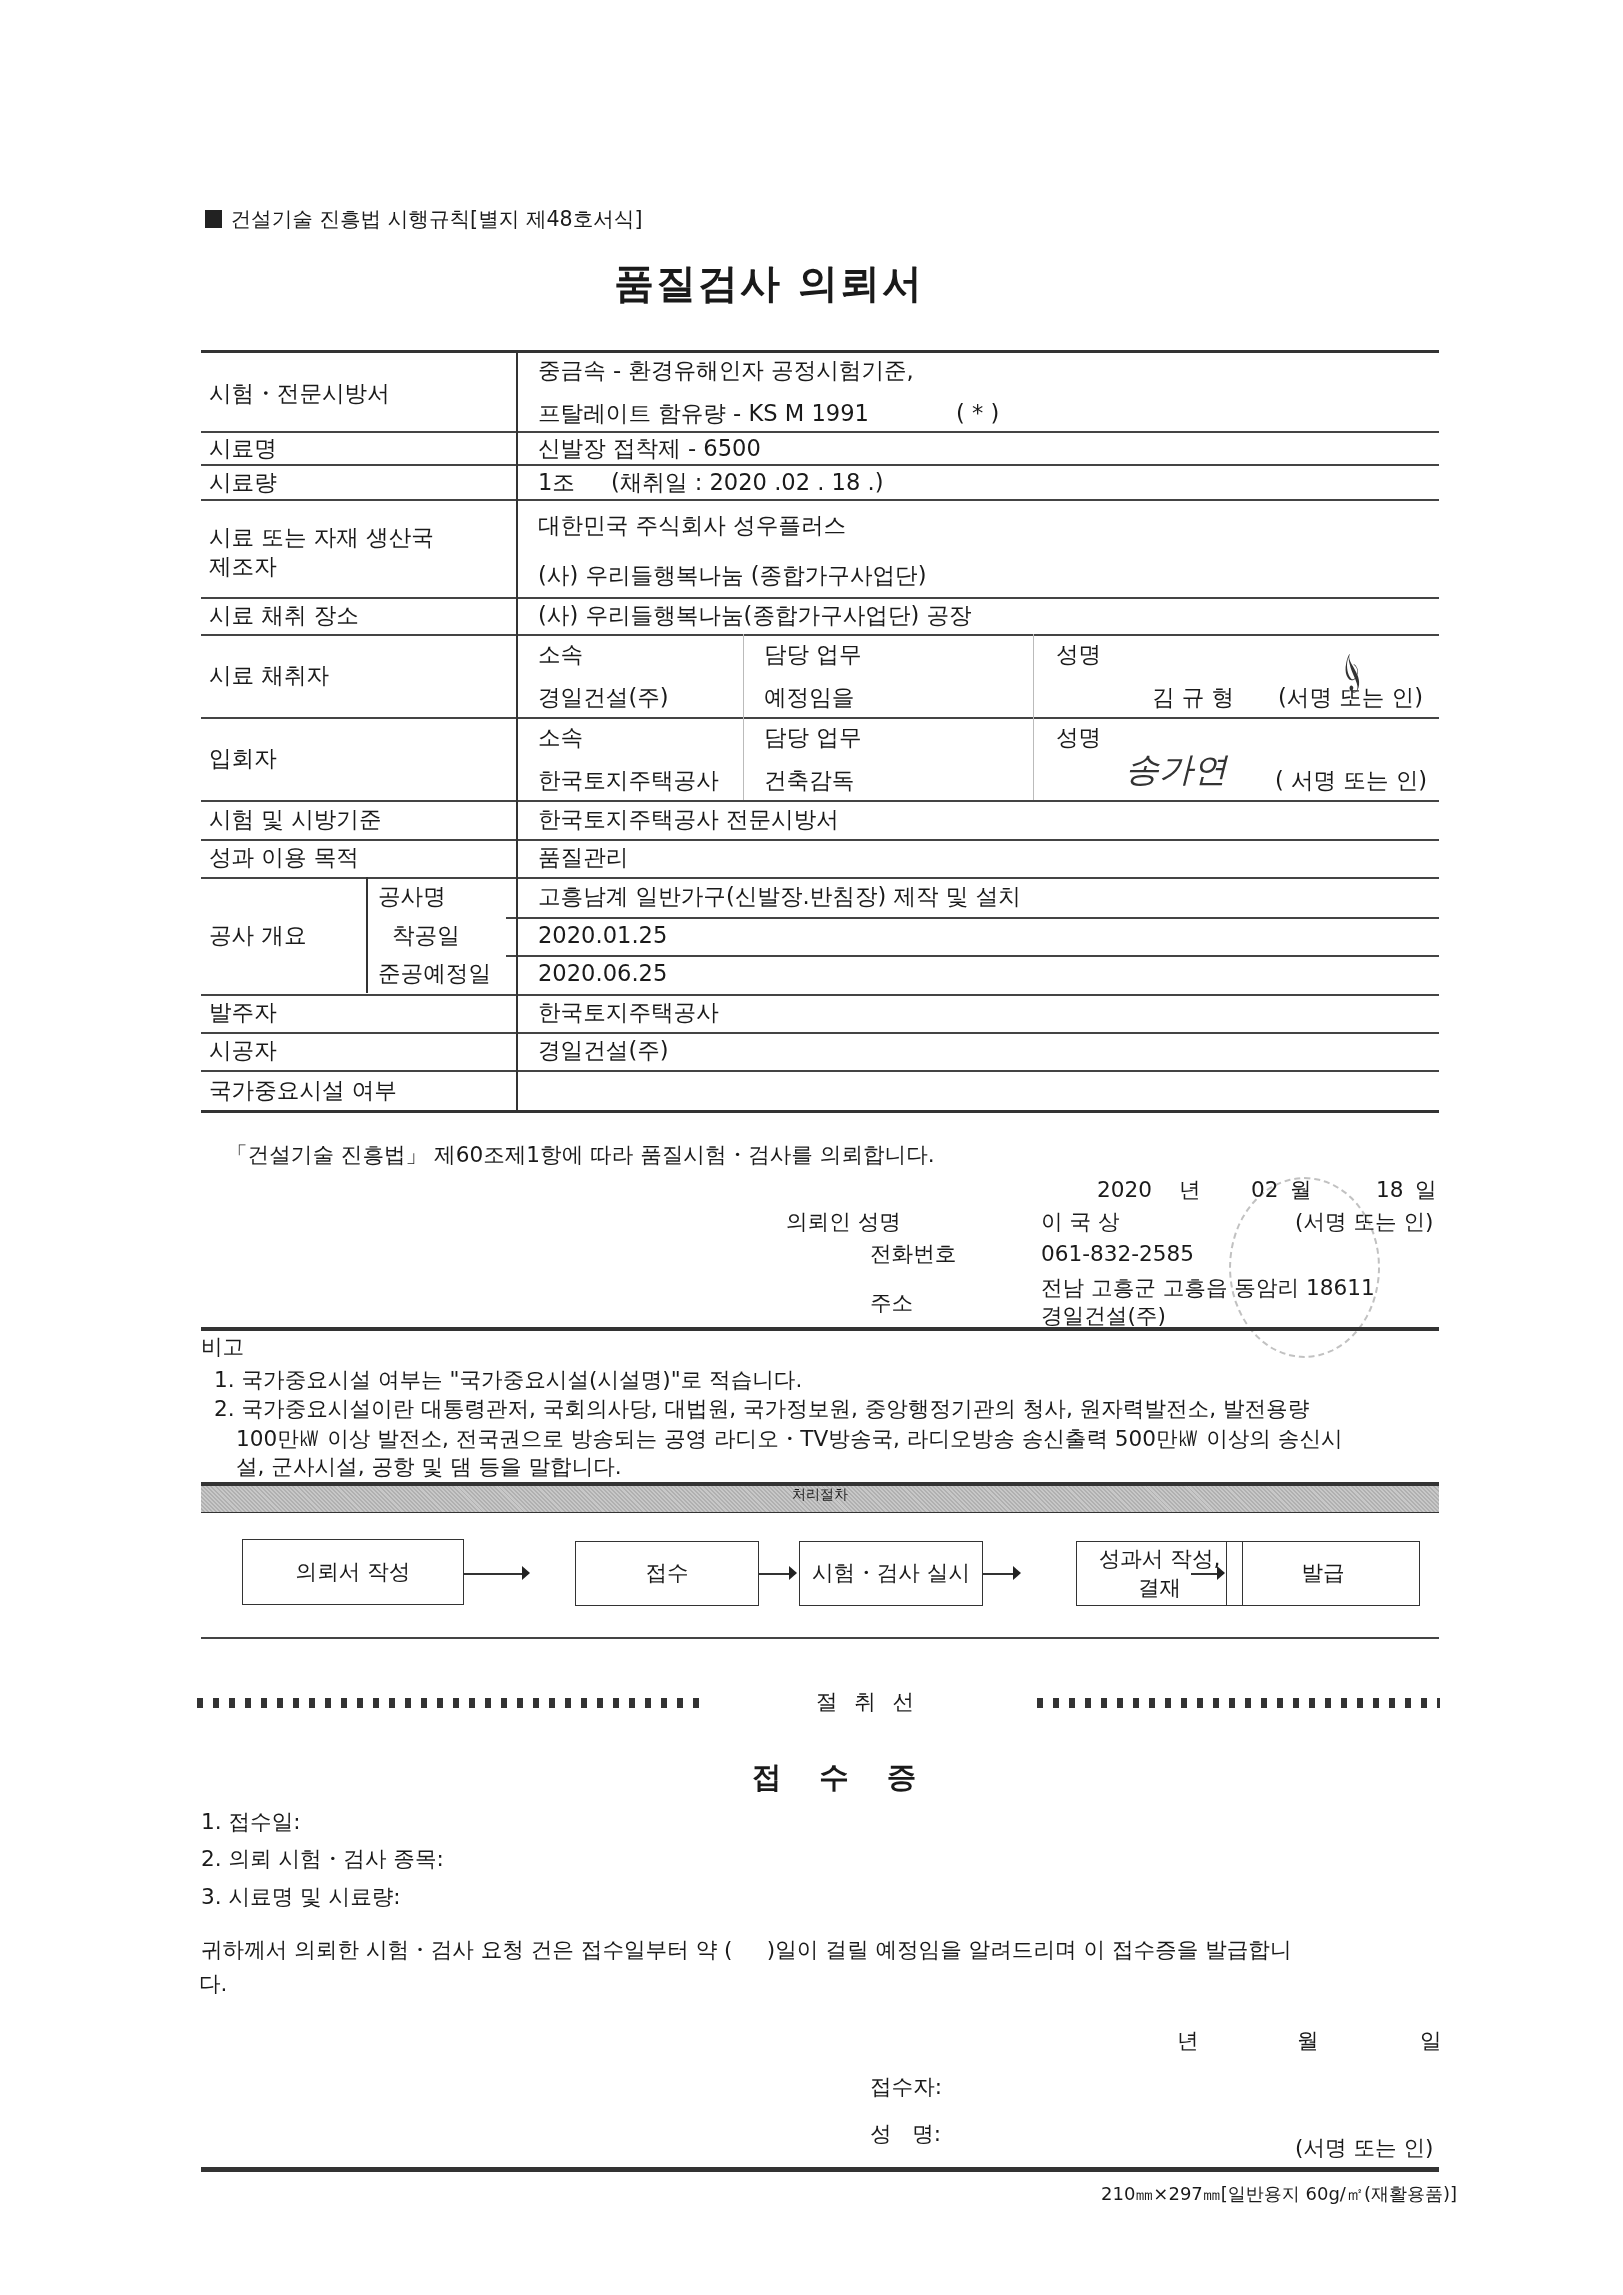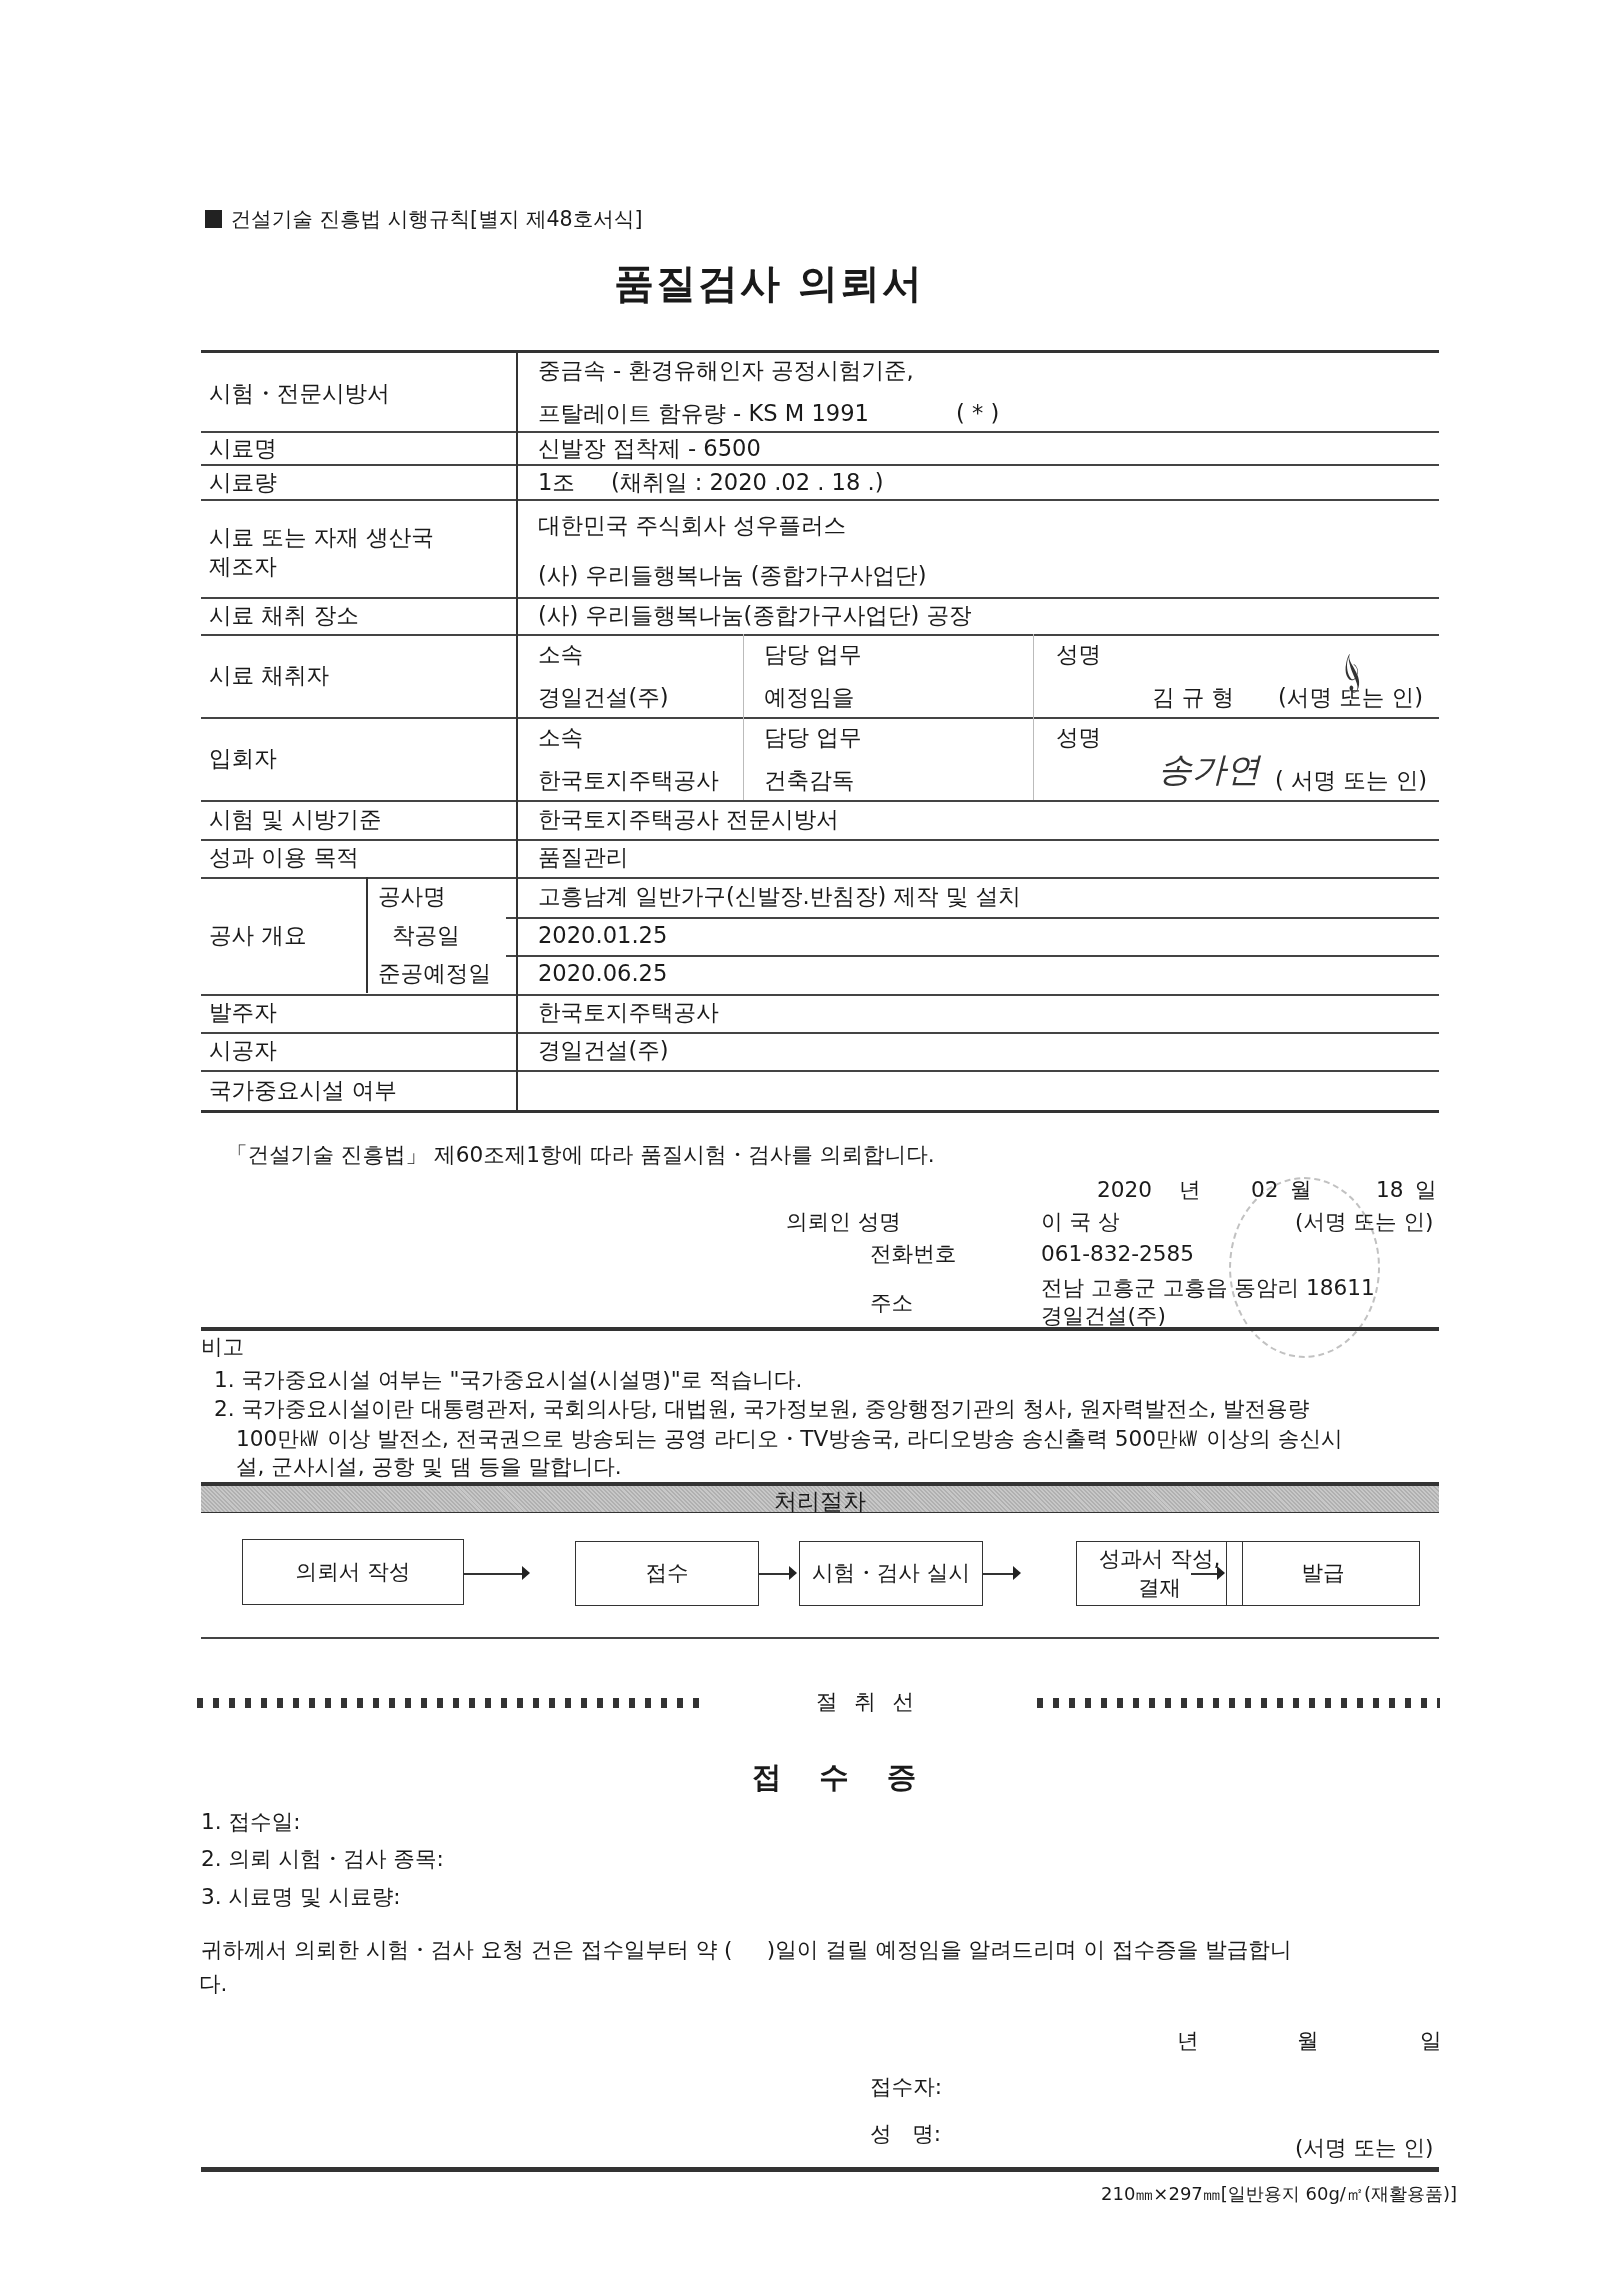--- a/index.html
+++ b/index.html
@@ -12,21 +12,21 @@
   .hdr .sq { display:inline-block; width:16.7px; height:17.7px; background:#222; vertical-align:-2px; margin-right:8.8px; }
   .title { left:614px; top:256px; font-size:40px; font-weight:bold; letter-spacing:2px; }
   .hline { position:absolute; left:201px; width:1238px; background:#333; }
   .thick { height:3.4px; }
   .thin { height:1.5px; background:#444; }
   .vline { position:absolute; width:1.5px; background:#333; }
   .dv { position:absolute; width:0.5px; background:#bbb; }
   .band { position:absolute; left:201px; top:1482px; width:1238px; height:25.6px;
           background:repeating-linear-gradient(45deg,#c8c8c8 0 1.5px,#b0b0b0 1.5px 2.9px);
           border-top:4.4px solid #333; border-bottom:1.5px solid #333; }
-  .band span { position:absolute; left:50%; top:0; transform:translateX(-50%); font-size:23px; }
+  .band span { position:absolute; left:50%; top:0; transform:translateX(-50%); font-size:14px; }
   .box { position:absolute; border:1.5px solid #333; display:flex; align-items:center; justify-content:center;
          text-align:center; font-size:21.6px; line-height:1.3; white-space:normal; }
   .arrow { position:absolute; height:1.5px; background:#333; }
   .arrow::after { content:""; position:absolute; right:-2px; top:-6.9px; border-left:8.8px solid #222;
                   border-top:7.4px solid transparent; border-bottom:7.4px solid transparent; }
   .dash { position:absolute; top:1698px; height:9.8px;
           background:repeating-linear-gradient(90deg,#333 0 6.4px,transparent 6.4px 16px); }
   .stamp { position:absolute; left:1229px; top:1177px; width:147px; height:177px; border-radius:50%;
            border:2px dashed #999; opacity:.6; }
   .sig { position:absolute; font-family:"DejaVu Serif", serif; font-style:italic; color:#333; font-size:34px; }
@@ -88,21 +88,21 @@
 <div class="abs t48" style="left:1152px;top:686px">김 규 형</div>
 <div class="abs t48" style="left:1278px;top:686px">(서명 또는 인)</div>
 <div class="sig" style="left:1337px;top:654px;transform:rotate(-60deg)">ℐ</div>
 
 <div class="abs t48" style="left:209px;top:747px">입회자</div>
 <div class="abs t48" style="left:538px;top:726px">소속</div>
 <div class="abs t48" style="left:764px;top:726px">담당 업무</div>
 <div class="abs t48" style="left:1056px;top:726px">성명</div>
 <div class="abs t48" style="left:538px;top:769px">한국토지주택공사</div>
 <div class="abs t48" style="left:764px;top:769px">건축감독</div>
-<div class="sig" style="left:1158px;top:747px">송가연</div>
+<div class="sig" style="left:1125px;top:747px">송가연</div>
 <div class="abs t48" style="left:1275px;top:769px">( 서명 또는 인)</div>
 
 <div class="abs t48" style="left:209px;top:808px">시험 및 시방기준</div>
 <div class="abs t48" style="left:538px;top:808px">한국토지주택공사 전문시방서</div>
 
 <div class="abs t48" style="left:209px;top:846px">성과 이용 목적</div>
 <div class="abs t48" style="left:538px;top:846px">품질관리</div>
 
 <div class="abs t48" style="left:209px;top:924px">공사 개요</div>
 <div class="abs t48" style="left:378px;top:885px">공사명</div>

